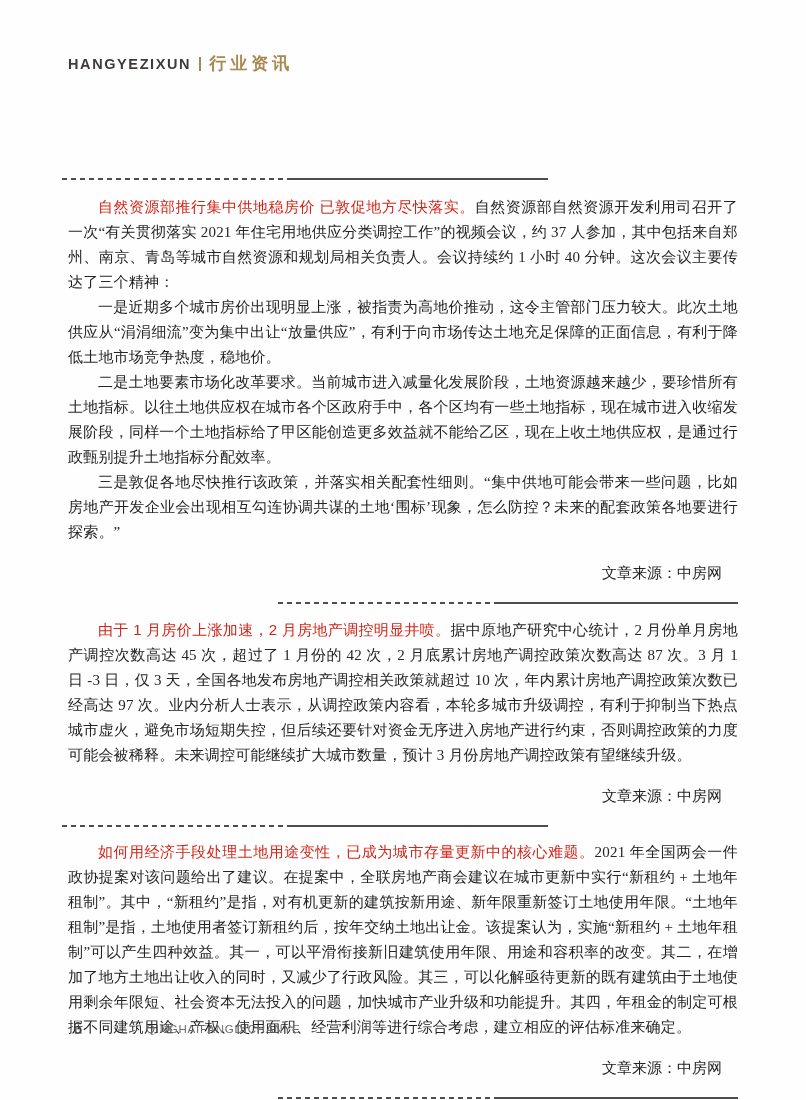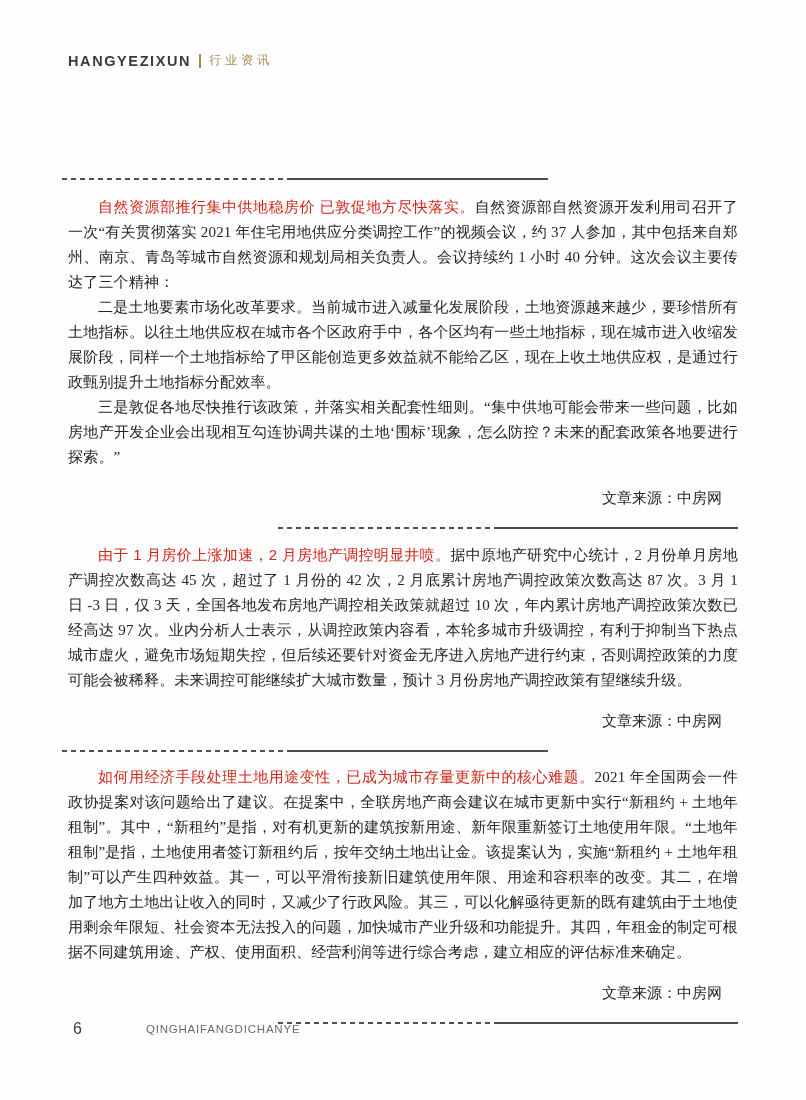--- a/index.html
+++ b/index.html
@@ -32,22 +32,22 @@
     color: #3e3a37;
   }
   .header .divider {
     display: inline-block;
     width: 2px;
     height: 14px;
     background: #a68a50;
     margin: 0 8px;
   }
   .header .section-title {
-    font-size: 12px;
-    font-weight: normal;
+    font-size: 17px;
+    font-weight: bold;
     letter-spacing: 4px;
     color: #a68a50;
   }
   
   .content {
     position: absolute;
     top: 168px;
     left: 68px;
     width: 670px;
   }
@@ -130,20 +130,21 @@
 
     <div class="sep sep-left sep-1">
       <div class="dash"></div>
       <div class="solid"></div>
     </div>
 
     <div class="article">
       <p class="body-p">
         <span class="lead">自然资源部推行集中供地稳房价 已敦促地方尽快落实。</span><span>自然资源部自然资源开发利用司召开了一次“有关贯彻落实 2021 年住宅用地供应分类调控工作”的视频会议，约 37 人参加，其中包括来自郑州、南京、青岛等城市自然资源和规划局相关负责人。会议持续约 1 小时 40 分钟。这次会议主要传达了三个精神：</span>
       </p>
+      <p class="body-p">一是近期多个城市房价出现明显上涨，被指责为高地价推动，这令主管部门压力较大。此次土地供应从“涓涓细流”变为集中出让“放量供应”，有利于向市场传达土地充足保障的正面信息，有利于降低土地市场竞争热度，稳地价。</p>
       <p class="body-p">二是土地要素市场化改革要求。当前城市进入减量化发展阶段，土地资源越来越少，要珍惜所有土地指标。以往土地供应权在城市各个区政府手中，各个区均有一些土地指标，现在城市进入收缩发展阶段，同样一个土地指标给了甲区能创造更多效益就不能给乙区，现在上收土地供应权，是通过行政甄别提升土地指标分配效率。</p>
       <p class="body-p">三是敦促各地尽快推行该政策，并落实相关配套性细则。“集中供地可能会带来一些问题，比如房地产开发企业会出现相互勾连协调共谋的土地‘围标’现象，怎么防控？未来的配套政策各地要进行探索。”</p>
       <p class="source">文章来源：中房网</p>
     </div>
 
     <div class="sep sep-right sep-2">
       <div class="dash"></div>
       <div class="solid"></div>
     </div>
 

